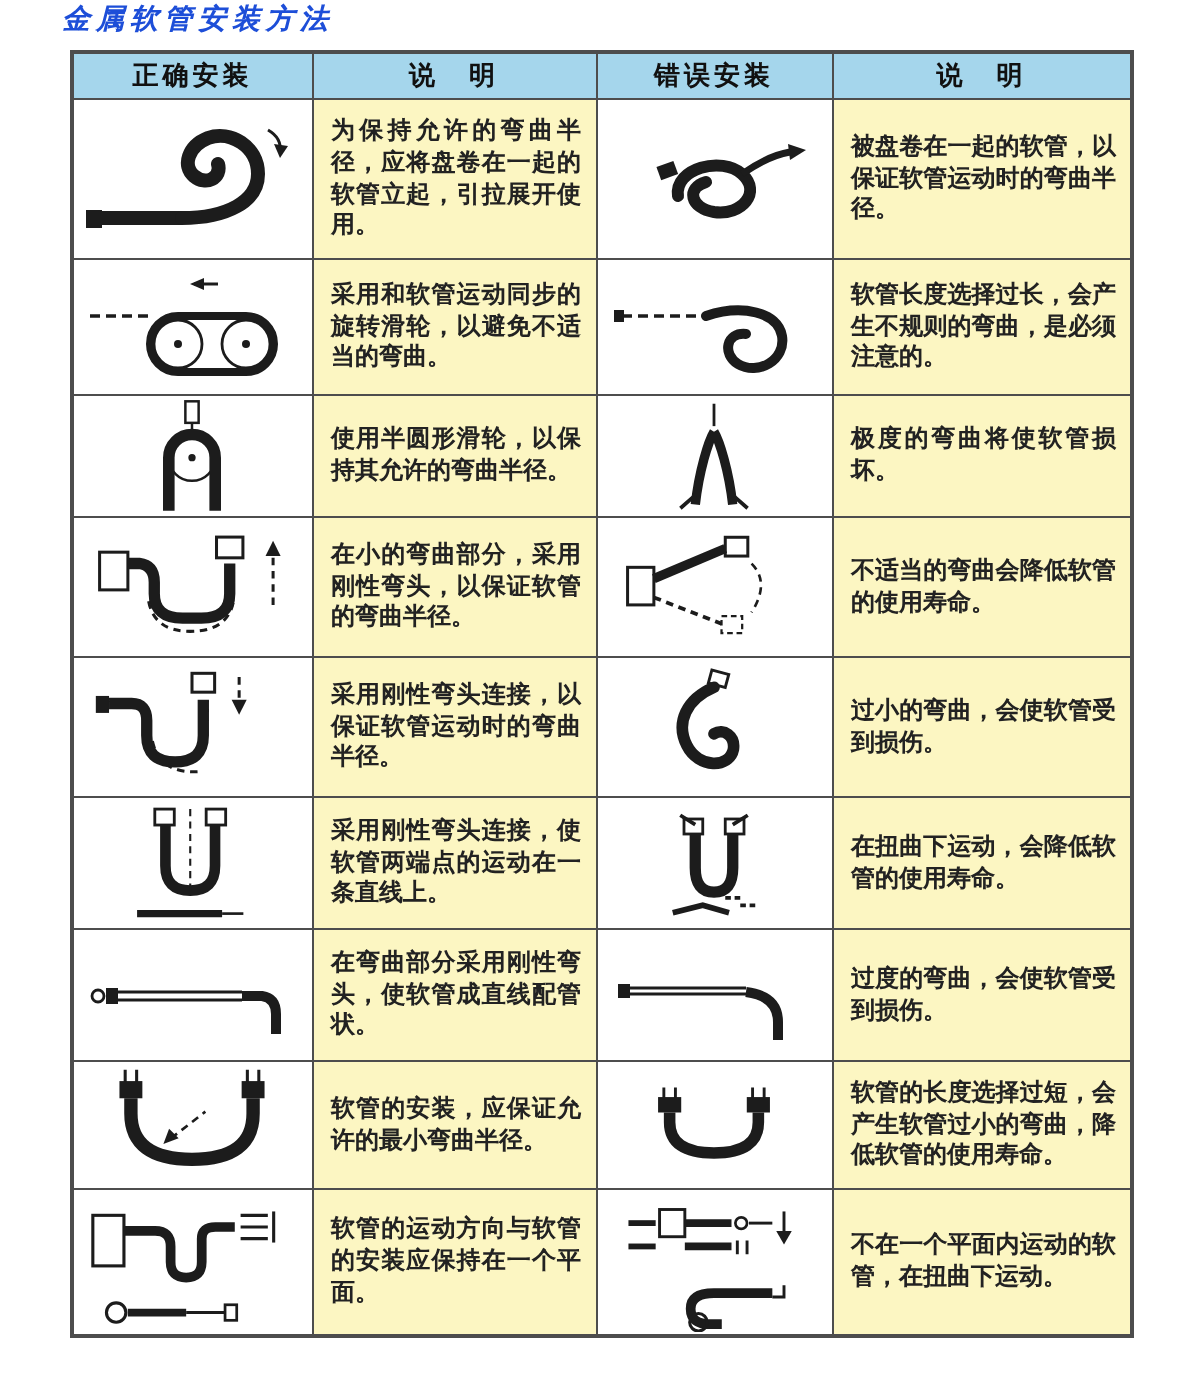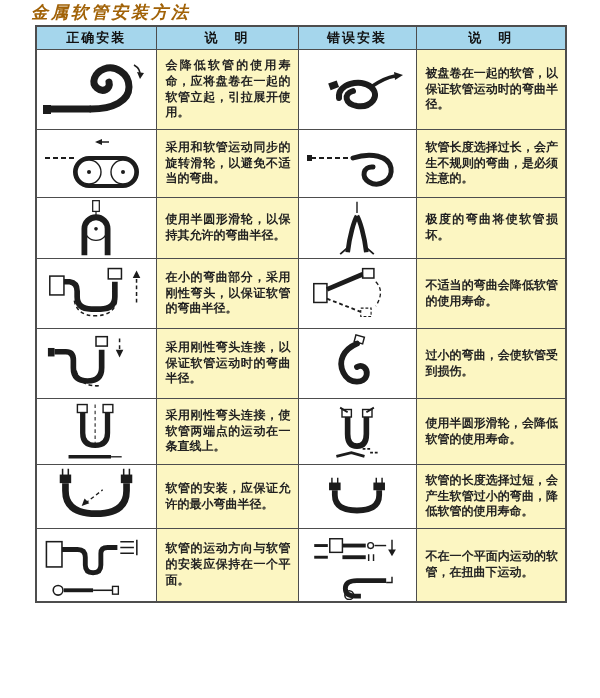--- a/index.html
+++ b/index.html
@@ -11,22 +11,22 @@
   }
   html,body{margin:0;padding:0;}
   body{
     width:600px;height:698px;background:#ffffff;
     font-family:"DejaVu Sans","Liberation Sans",sans-serif;
     color:var(--text);
   }
   .page{position:relative;width:600px;height:698px;overflow:hidden;}
   .doc-title{
     position:absolute;left:31px;top:1px;
-    font-size:17px;font-weight:bold;font-style:italic;
-    letter-spacing:3px;color:#a16207;
+    font-size:14px;font-weight:bold;font-style:italic;
+    letter-spacing:3px;color:#1d4ed8;
     font-family:"DejaVu Serif","Liberation Serif",serif;
   }
   table.install-table{
     position:absolute;left:35px;top:25px;
     width:530px;table-layout:fixed;
     border-collapse:collapse;
     border:2px solid var(--border);
   }
   .install-table th,.install-table td{
     border:1px solid var(--border);
@@ -80,21 +80,21 @@
       <tr style="height:80px;">
         <td class="fig">
           <svg width="110" height="70" viewBox="0 0 110 70">
             <rect class="fl" x="2" y="50" width="8" height="9"></rect>
             <path class="ln" d="M10 54 H50" stroke-width="7"></path>
             <path class="ln" d="M50 54 C72 54 88 46 88 32 C88 18 74 10 63 14 C53 18 50 28 56 33 C62 38 70 34 68 27" stroke-width="7" stroke-linecap="round"></path>
             <path class="ln" d="M93 10 q7 4 6 11" stroke-width="1.5"></path>
             <polygon class="fl" points="99,24 96,17 103,18"></polygon>
           </svg>
         </td>
-        <td class="desc">会降低软管的使用寿命，应将盘卷在一起的软管立起，引拉展开使用。</td>
+        <td class="desc">为保持允许的弯曲半径，应将盘卷在一起的软管立起，引拉展开使用。</td>
         <td class="fig">
           <svg width="104" height="60" viewBox="0 0 104 60">
             <path class="ln" d="M34 38 C32 24 56 18 66 27 C76 36 66 48 52 46 C40 44 38 34 48 31" stroke-width="6" stroke-linecap="round"></path>
             <rect class="fl" x="24" y="22" width="9" height="7" transform="rotate(-20 28 25)"></rect>
             <path class="ln" d="M66 27 C76 20 84 17 90 16" stroke-width="3.5"></path>
             <polygon class="fl" points="98,15 89,12 90,20"></polygon>
           </svg>
         </td>
         <td class="desc">被盘卷在一起的软管，以保证软管运动时的弯曲半径。</td>
       </tr>
@@ -206,23 +206,42 @@
         <td class="fig">
           <svg width="104" height="60" viewBox="0 0 104 64">
             <path class="ln" d="M34 6 l8 5 M70 6 l-8 5" stroke-width="2"></path>
             <rect class="ln" x="36" y="8" width="10" height="8" stroke-width="1.5"></rect>
             <rect class="ln" x="58" y="8" width="10" height="8" stroke-width="1.5"></rect>
             <path class="ln" d="M42 16 v18 q0 13 10 13 q10 0 10 -13 V16" stroke-width="6"></path>
             <path class="ln" d="M58 50 h8 M66 54 h8" stroke-width="2" stroke-dasharray="3 2"></path>
             <path class="ln" d="M30 58 l16 -4 l14 4" stroke-width="3"></path>
           </svg>
         </td>
-        <td class="desc">使用半圆形滑轮，会降低软管的使用寿命。</td>
-      </tr>
-
+        <td class="desc">在扭曲下运动，会降低软管的使用寿命。</td>
+      </tr>
+
+      <tr style="height:66px;">
+        <td class="fig">
+          <svg width="110" height="56" viewBox="0 0 110 56">
+            <circle class="ln" cx="8" cy="28" r="3" stroke-width="1.4"></circle>
+            <rect class="fl" x="12" y="24" width="6" height="8"></rect>
+            <path class="ln" d="M18 26 H80 M18 30 H80" stroke-width="1.6"></path>
+            <path class="ln" d="M80 28 h10 q7 1 7 9 v10" stroke-width="5"></path>
+          </svg>
+        </td>
+        <td class="desc">在弯曲部分采用刚性弯头，使软管成直线配管状。</td>
+        <td class="fig">
+          <svg width="104" height="56" viewBox="0 0 104 56">
+            <rect class="fl" x="4" y="22" width="6" height="7"></rect>
+            <path class="ln" d="M10 24 H68 M10 27 H68" stroke-width="1.5"></path>
+            <path class="ln" d="M68 26 q16 2 16 15 v9" stroke-width="5"></path>
+          </svg>
+        </td>
+        <td class="desc">过度的弯曲，会使软管受到损伤。</td>
+      </tr>
 
       <tr style="height:54px;">
         <td class="fig">
           <svg width="110" height="63" viewBox="0 0 110 66">
             <path class="ln" d="M20 4 v8 M26 4 v8 M84 4 v8 M90 4 v8" stroke-width="1.6"></path>
             <rect class="fl" x="17" y="10" width="12" height="9"></rect>
             <rect class="fl" x="81" y="10" width="12" height="9"></rect>
             <path class="ln" d="M23 19 v8 q0 24 32 24 q32 0 32 -24 v-8" stroke-width="7"></path>
             <path class="ln" d="M44 40 l18 -14" stroke-width="1.4" stroke-dasharray="4 3"></path>
             <polygon class="fl" points="40,43 48,40 43,35"></polygon>

